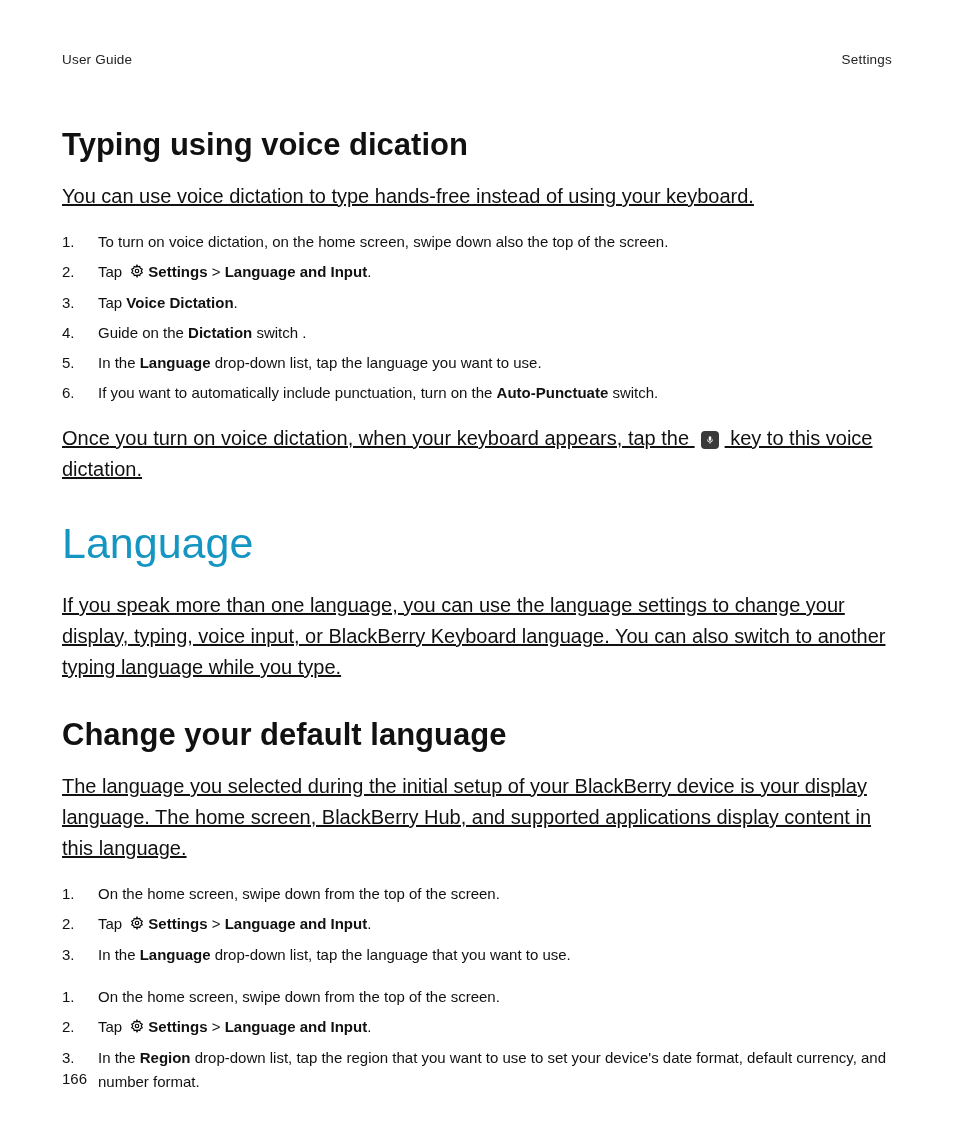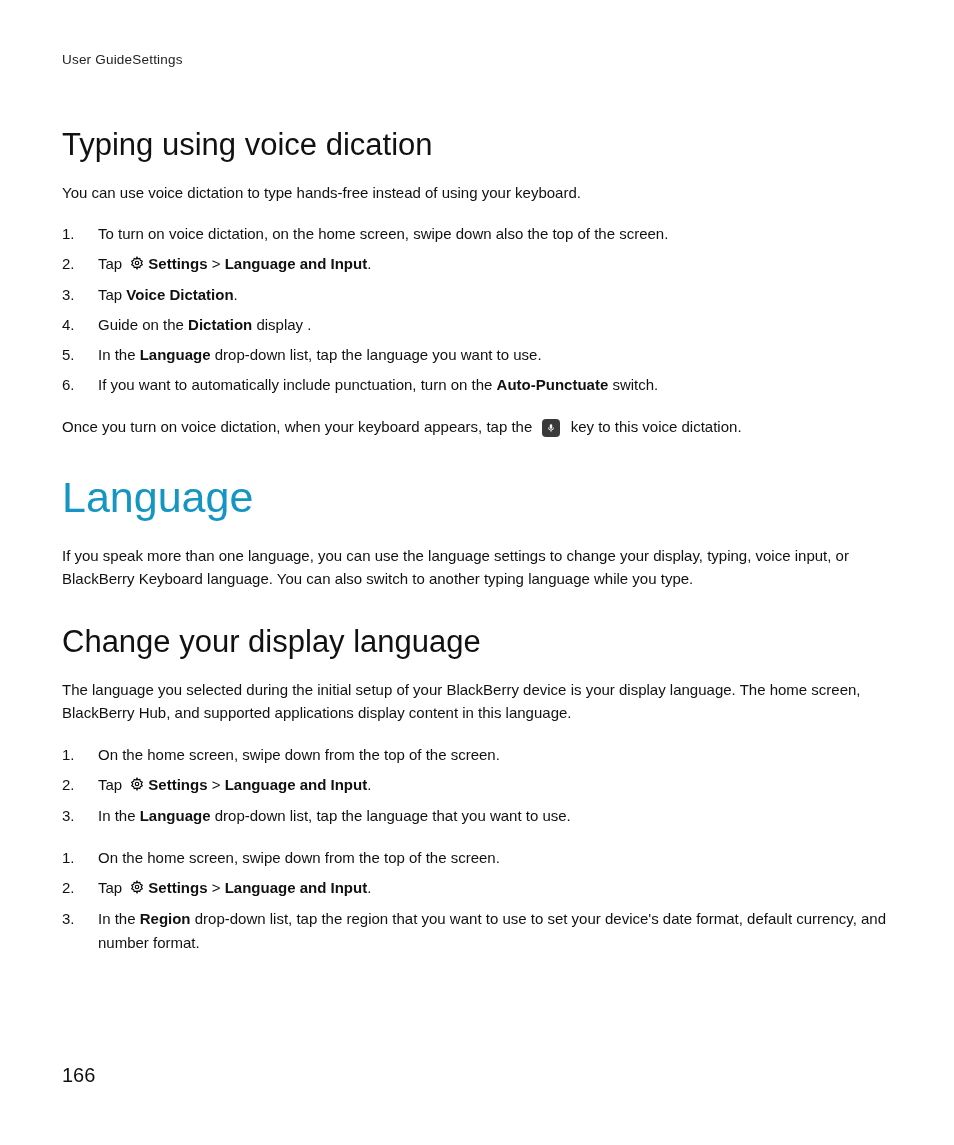--- a/index.html
+++ b/index.html
@@ -11,42 +11,44 @@
   }
   .page {
     width: 954px;
     height: 1145px;
     box-sizing: border-box;
     padding: 52px 62px 40px 62px;
     position: relative;
   }
   .top-row {
     display: flex;
+    justify-content: space-between;
     font-size: 13.5px;
     color: #222;
     margin-bottom: 60px;
     letter-spacing: 0.2px;
   }
   h2.section {
-    font-weight: 400;
+    font-weight: 700;
     font-size: 31px;
     margin: 0 0 18px 0;
     color: #111;
   }
   h1.major {
     font-weight: 300;
     font-size: 43px;
     margin: 34px 0 22px 0;
     color: #1596c2;
   }
   p.body, .step-text {
-    font-size: 15px;
+    font-size: 20px;
     line-height: 1.55;
     margin: 0 0 18px 0;
     color: #111;
+    text-decoration: underline;
   }
   ol.steps {
     list-style: none;
     margin: 0 0 18px 0;
     padding: 0;
     counter-reset: none;
   }
   ol.steps li {
     display: flex;
     font-size: 15px;
@@ -77,21 +79,21 @@
     border-radius: 4px;
     background: #3a3a3a;
     margin: 0 6px;
     vertical-align: middle;
   }
   .mic-badge svg { width: 10px; height: 10px; }
   .page-number {
     position: absolute;
     left: 62px;
     bottom: 58px;
-    font-size: 20px;
+    font-size: 15px;
   }
 </style>
 </head>
 <body>
 
 <div class="page">
 
   <div class="top-row">
     <span>User Guide</span>
     <span>Settings</span>
@@ -116,21 +118,21 @@
     </li>
     <li>
       <span class="num">3.</span>
       <span class="txt">
         <span>Tap </span><span class="b">Voice Dictation</span><span>.</span>
       </span>
     </li>
     <li>
       <span class="num">4.</span>
       <span class="txt">
-        <span>Guide on the </span><span class="b">Dictation</span><span> display .</span>
+        <span>Guide on the </span><span class="b">Dictation</span><span> switch .</span>
       </span>
     </li>
     <li>
       <span class="num">5.</span>
       <span class="txt">
         <span>In the </span><span class="b">Language</span><span> drop-down list, tap the language you want to use.</span>
       </span>
     </li>
     <li>
       <span class="num">6.</span>
@@ -144,21 +146,21 @@
     <span>Once you turn on voice dictation, when your keyboard appears, tap the </span><span class="mic-badge">
         <svg viewBox="0 0 24 24" fill="#fff">
           <path d="M12 14a3 3 0 0 0 3-3V6a3 3 0 1 0-6 0v5a3 3 0 0 0 3 3zm5-3a5 5 0 0 1-10 0H5a7 7 0 0 0 6 6.9V21h2v-3.1A7 7 0 0 0 19 11h-2z"></path>
         </svg>
       </span><span> key to this voice dictation.</span>
   </p>
 
   <h1 class="major">Language</h1>
   <p class="body">If you speak more than one language, you can use the language settings to change your display, typing, voice input, or BlackBerry Keyboard language. You can also switch to another typing language while you type.</p>
 
-  <h2 class="section" style="margin-top:34px">Change your display language</h2>
+  <h2 class="section" style="margin-top:34px">Change your default language</h2>
   <p class="body">The language you selected during the initial setup of your BlackBerry device is your display language. The home screen, BlackBerry Hub, and supported applications display content in this language.</p>
 
   <ol class="steps">
     <li>
       <span class="num">1.</span>
       <span class="txt">On the home screen, swipe down from the top of the screen.</span>
     </li>
     <li>
       <span class="num">2.</span>
       <span class="txt">

